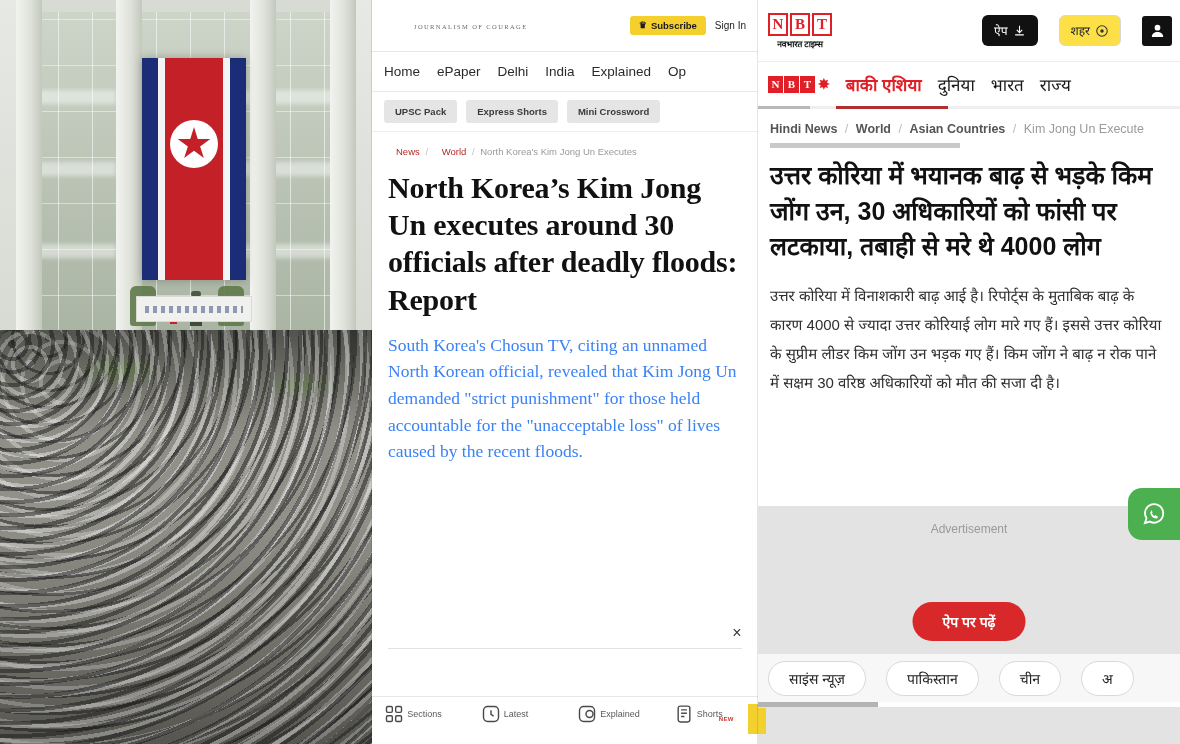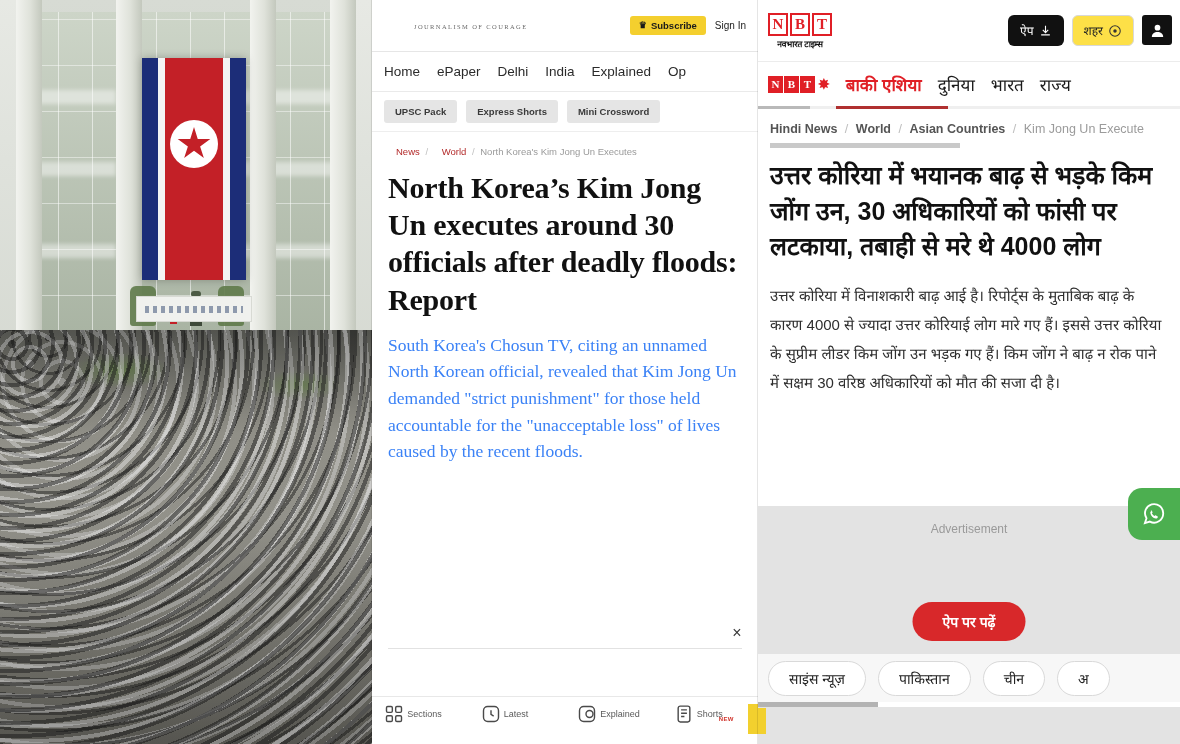--- a/index.html
+++ b/index.html
@@ -196,21 +196,21 @@
   .nbt-logo { display:flex; flex-direction:column; align-items:center; }
   .nbt-logo-letters { display:flex; gap:2px; }
   .nbt-box {
     width:20px; height:23px; border:2.4px solid #e01f26; color:#e01f26;
     font-weight:700; font-size:15px; line-height:19px; text-align:center;
     font-family:"Liberation Serif", serif;
   }
   .nbt-logo-sub {
     font-size:8.5px; font-weight:700; color:#111; margin-top:2px; letter-spacing:-.2px;
   }
-  .nbt-top-right { margin-left:auto; display:flex; gap:8px; }
+  .nbt-top-right { margin-left:auto; display:flex; align-items:center; gap:21px; }
   .nbt-btn-dark {
     background:#111; color:#fff; font-size:12px; padding:7px 12px; border-radius:6px;
     display:flex; align-items:center; gap:5px; cursor:pointer; border:none; white-space:nowrap;
   }
   .nbt-btn-light {
     background:#fde047; color:#222; font-size:12px; padding:6px 11px; border-radius:6px;
     border:1px solid #d8d8d8; display:flex; align-items:center; gap:5px; cursor:pointer; white-space:nowrap;
   }
   .nbt-avatar {
     width:30px; height:30px; background:#111; border-radius:3px;
@@ -254,21 +254,21 @@
   .nbt-ad-label {
     text-align:center; font-size:12px; color:#9a9a9a; padding-top:16px;
   }
   .nbt-ad-cta {
     position:absolute; left:50%; transform:translateX(-50%); top:96px;
     background:#d8282a; color:#fff; font-size:14px; font-weight:700;
     padding:10px 30px; border-radius:22px; cursor:pointer; border:none; white-space:nowrap;
   }
   .nbt-tags {
     position:absolute; left:0; right:0; top:654px; height:48px; background:#f7f7f7;
-    display:flex; align-items:center; gap:12px; padding:0 10px; overflow:hidden; white-space:nowrap;
+    display:flex; align-items:center; gap:20px; padding:0 10px; overflow:hidden; white-space:nowrap;
   }
   .nbt-tag {
     background:#fff; border:1px solid #d9d9d9; border-radius:20px;
     font-size:14px; color:#222; padding:7px 20px; cursor:pointer;
   }
   .nbt-scrollbar {
     position:absolute; left:0; top:702px; width:120px; height:5px; background:#b3b3b3;
   }
   .nbt-bottomstrip {
     position:absolute; left:0; right:0; top:707px; bottom:0; background:#e3e3e3;

